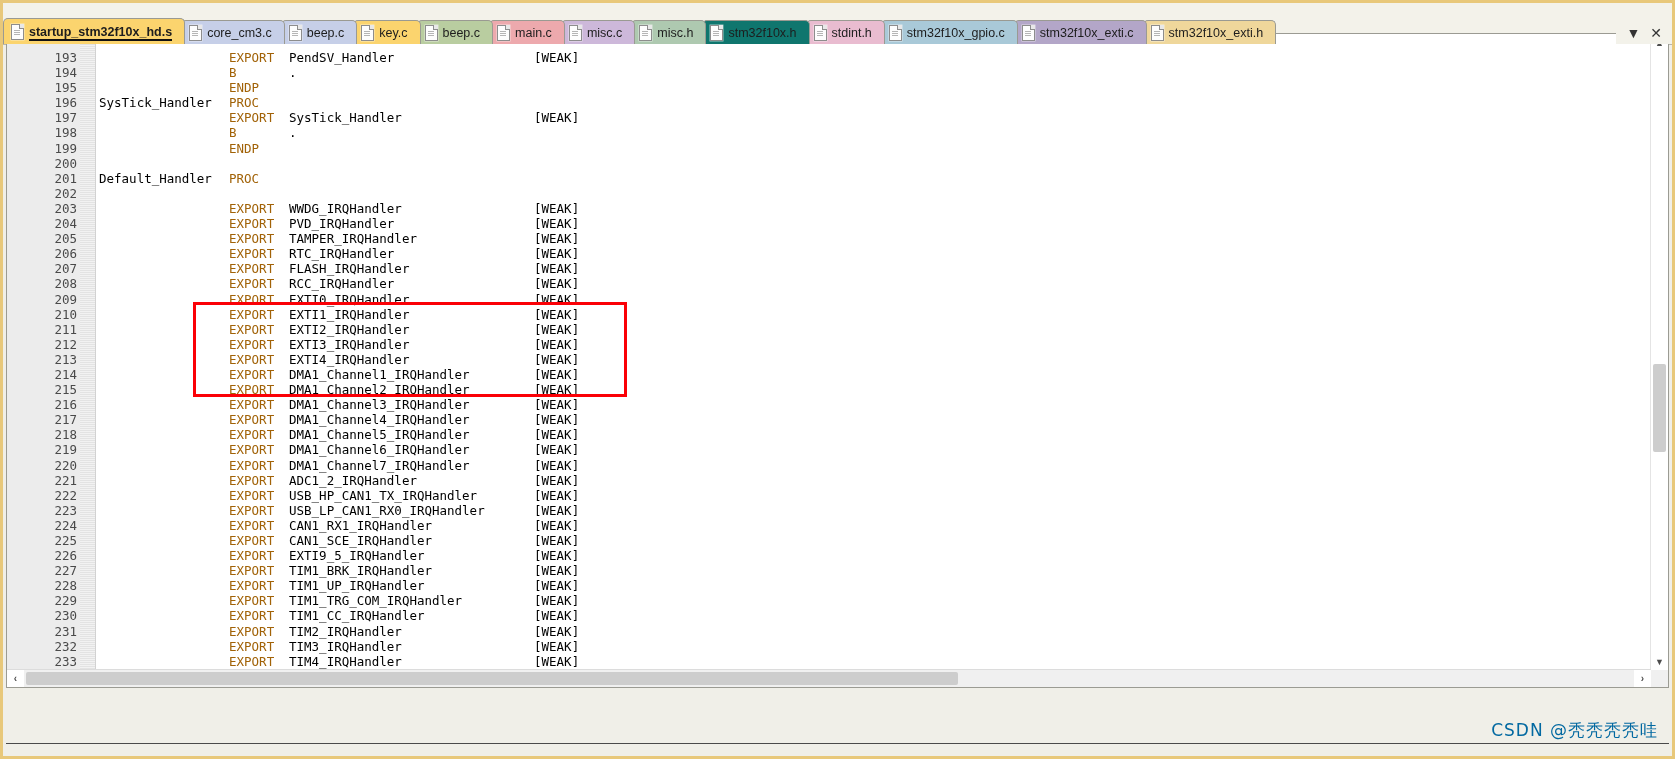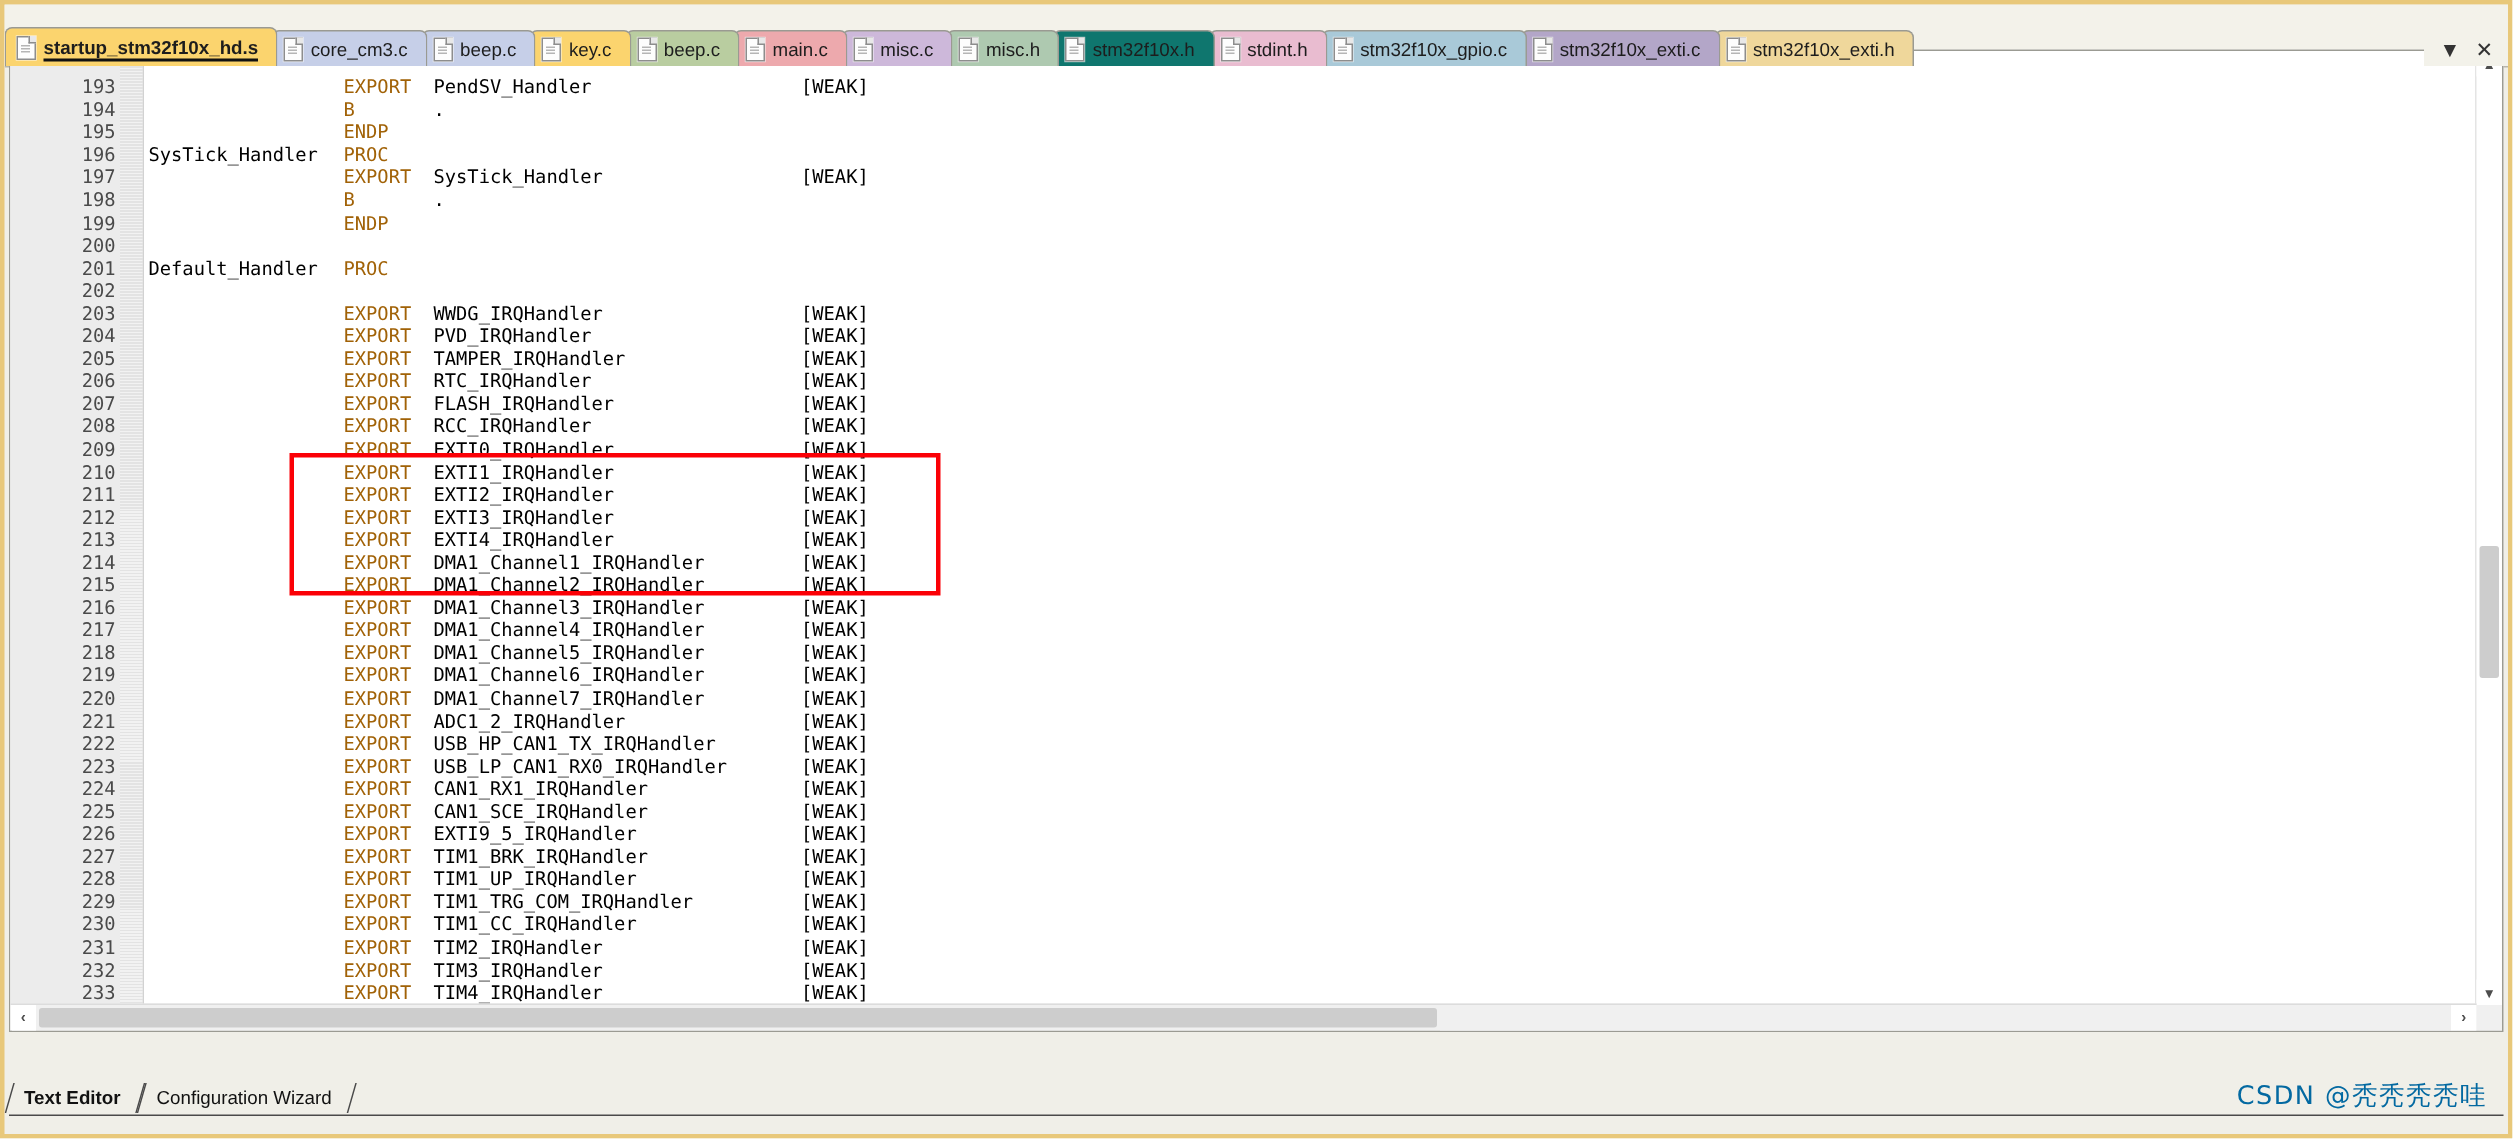--- a/index.html
+++ b/index.html
@@ -391,24 +391,16 @@
 
     <div id="hscroll">
       <div class="harrow">‹</div>
       <div id="hthumb"></div>
       <div id="hrest"></div>
       <div class="harrow">›</div>
     </div>
     <div id="corner"></div>
   </div>
 
-  <div id="bottom-tabs">
-      <div class="btab active">
-        <span>Text Editor</span>
-      </div>
-      <div class="btab">
-        <span>Configuration Wizard</span>
-      </div>
-    </div>
   <div id="bottom-line"></div>
 
   <div id="watermark">CSDN @秃秃秃秃哇</div>
 </div>
 
 </body></html>

